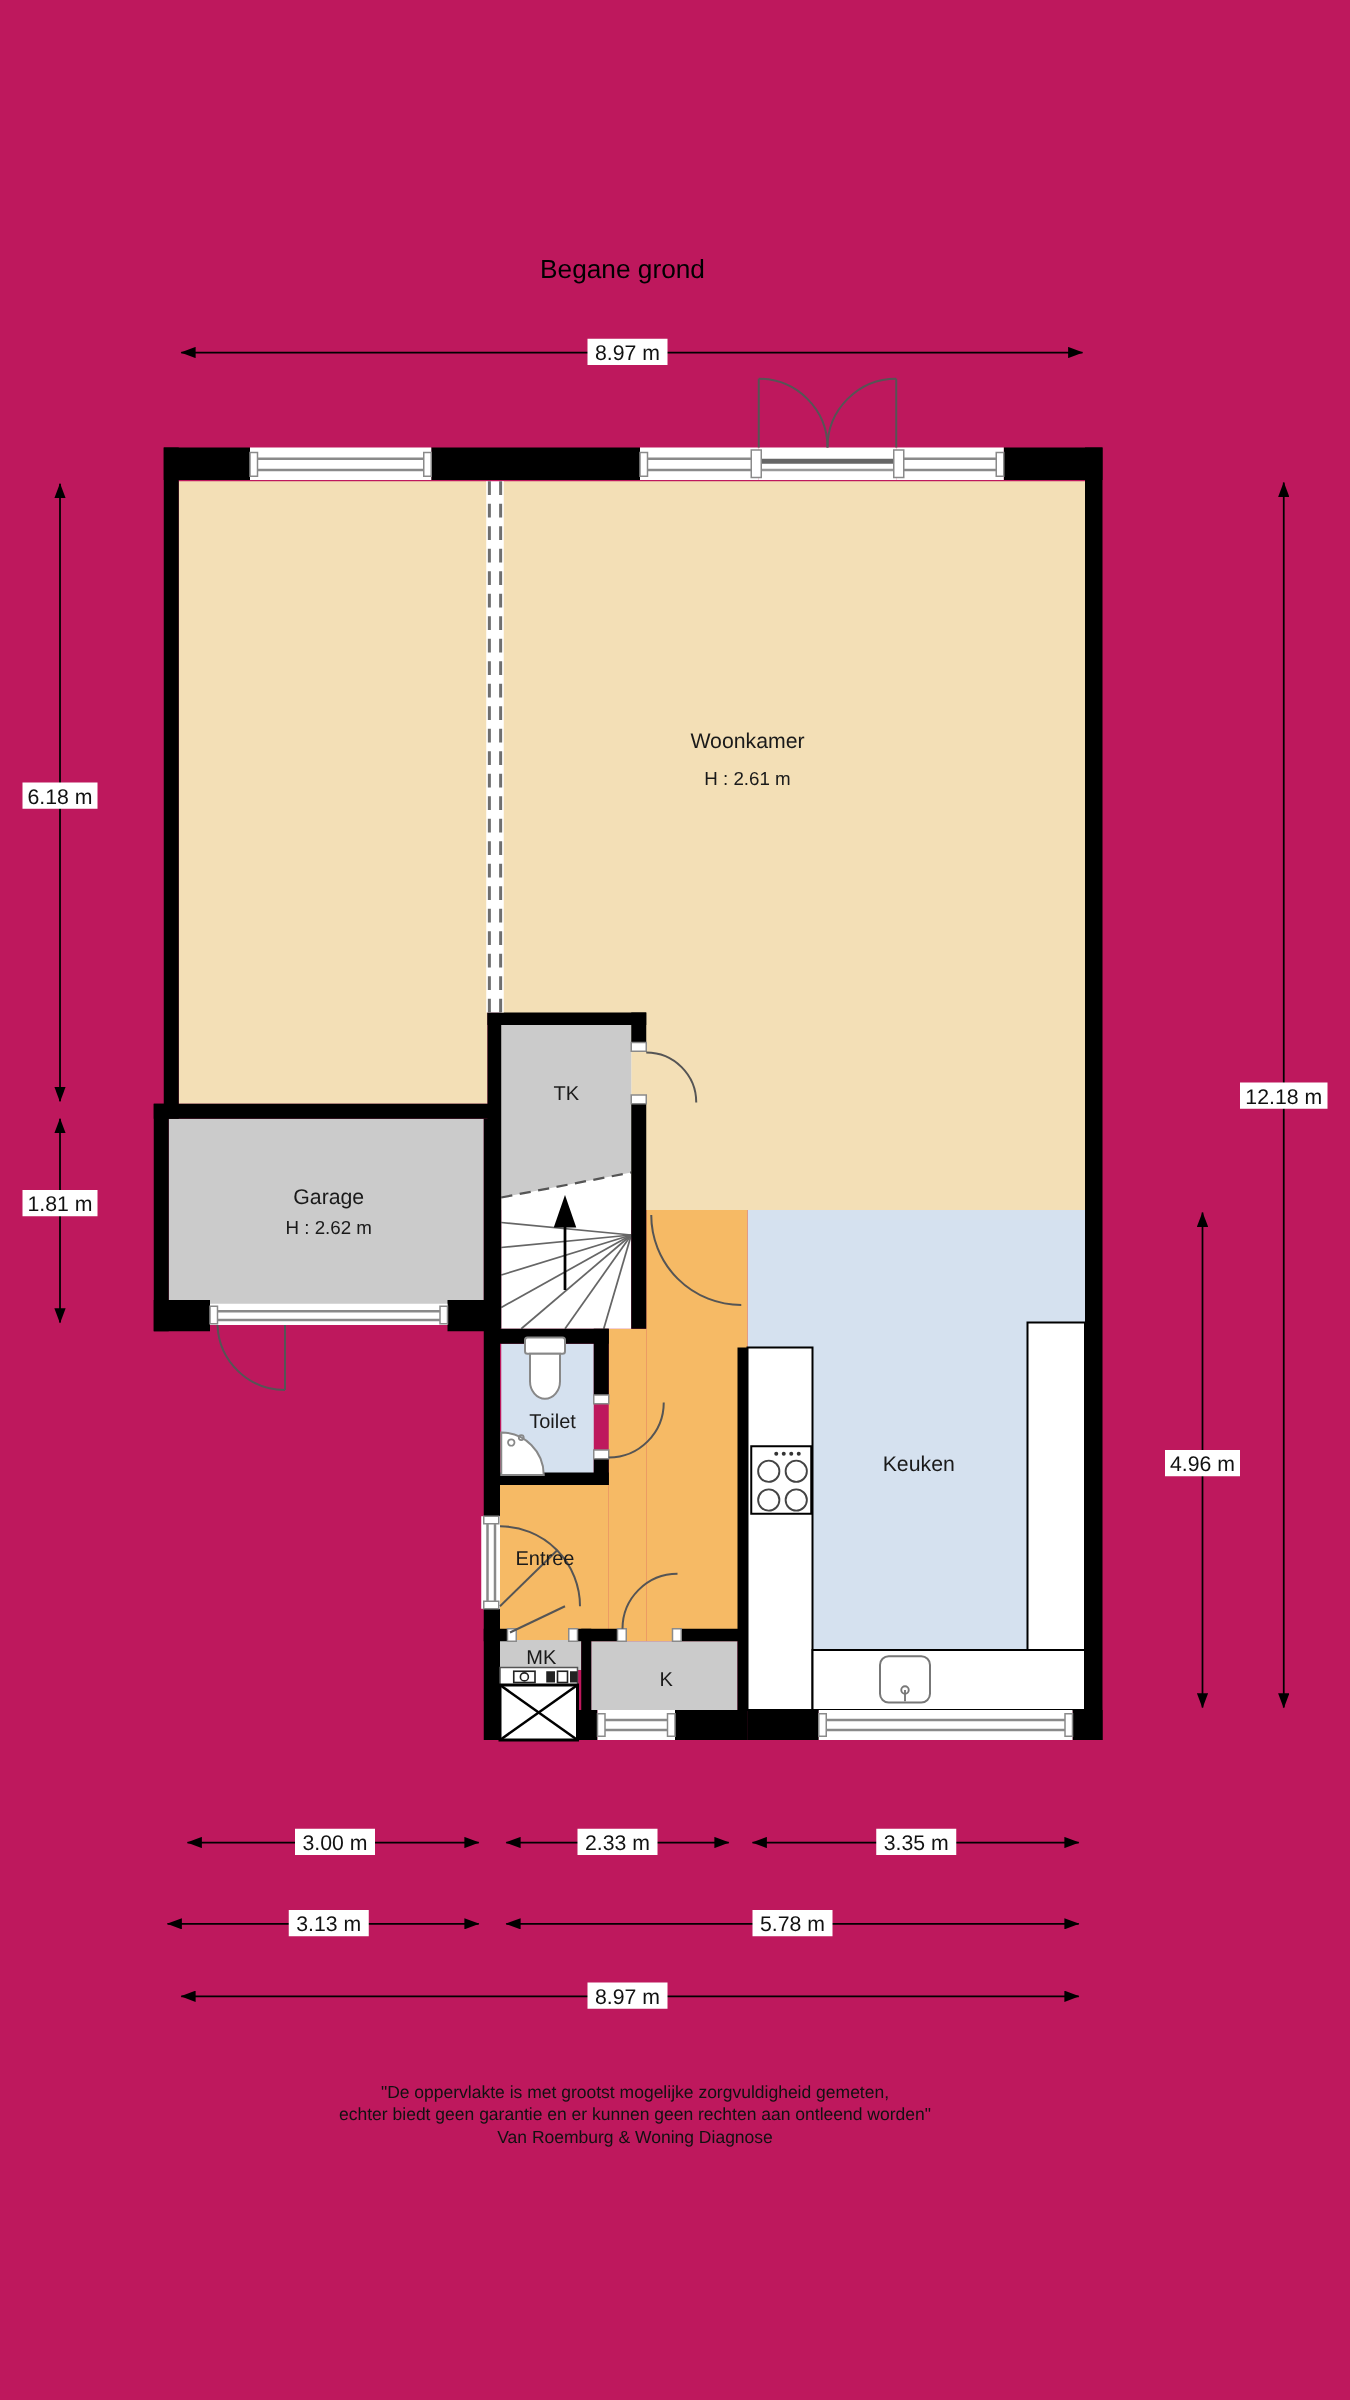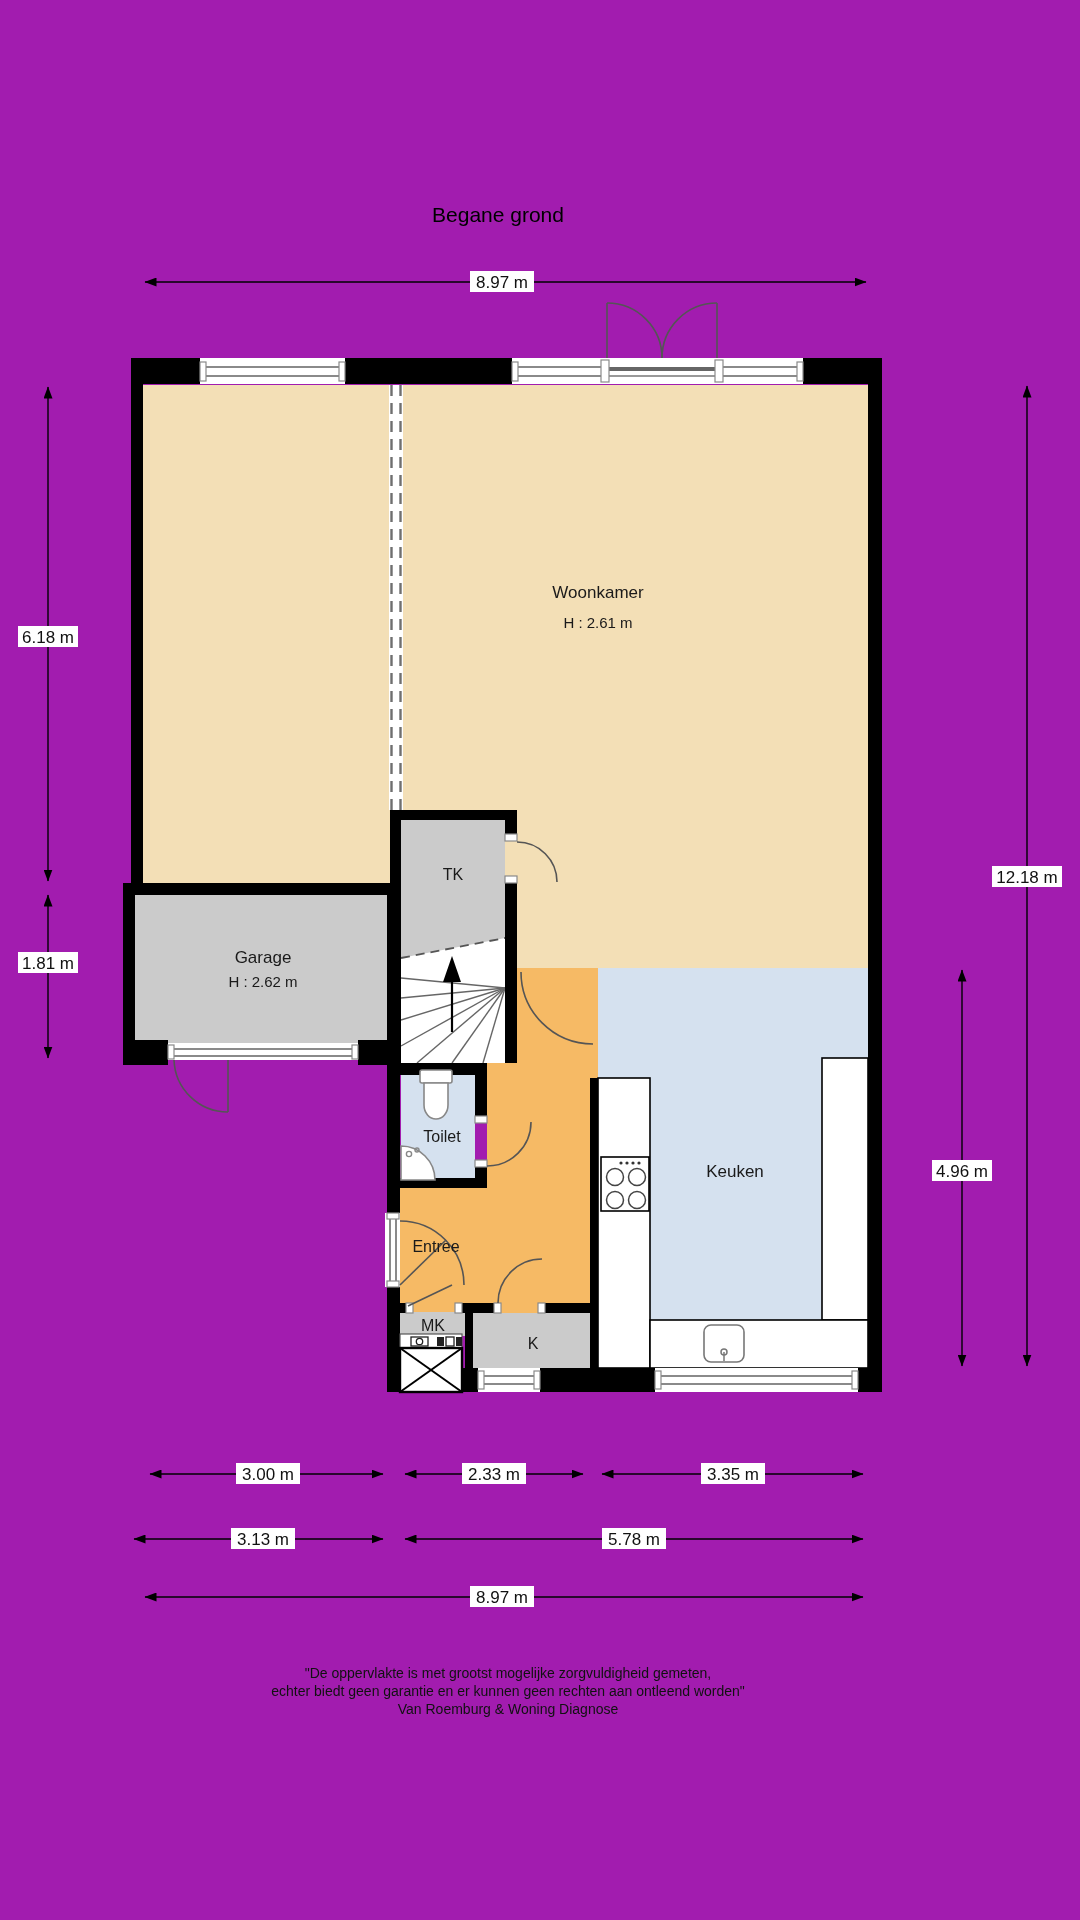--- a/index.html
+++ b/index.html
@@ -1,16 +1,16 @@
 <!DOCTYPE html>
 <html><head>
 <meta charset="utf-8">
 <style>
   html,body{margin:0;padding:0;background:#ffffff;}
-  .page{position:relative;width:1080px;height:1920px;background:#a21caf;overflow:hidden;
+  .page{position:relative;width:1080px;height:1920px;background:#be185d;overflow:hidden;
         font-family:"Liberation Sans", sans-serif;}
   svg{position:absolute;left:0;top:0;}
   svg text{font-family:"Liberation Sans", sans-serif;fill:#1a1a1a;}
   .title-text{font-size:21px;fill:#000;}
   .room-label{font-size:17px;}
   .room-sub{font-size:15px;}
   .small-label{font-size:16px;}
   .dim-text{font-size:17px;fill:#111;}
   .footer-text{font-size:14px;fill:#111;}
   .wall{fill:#000;}

